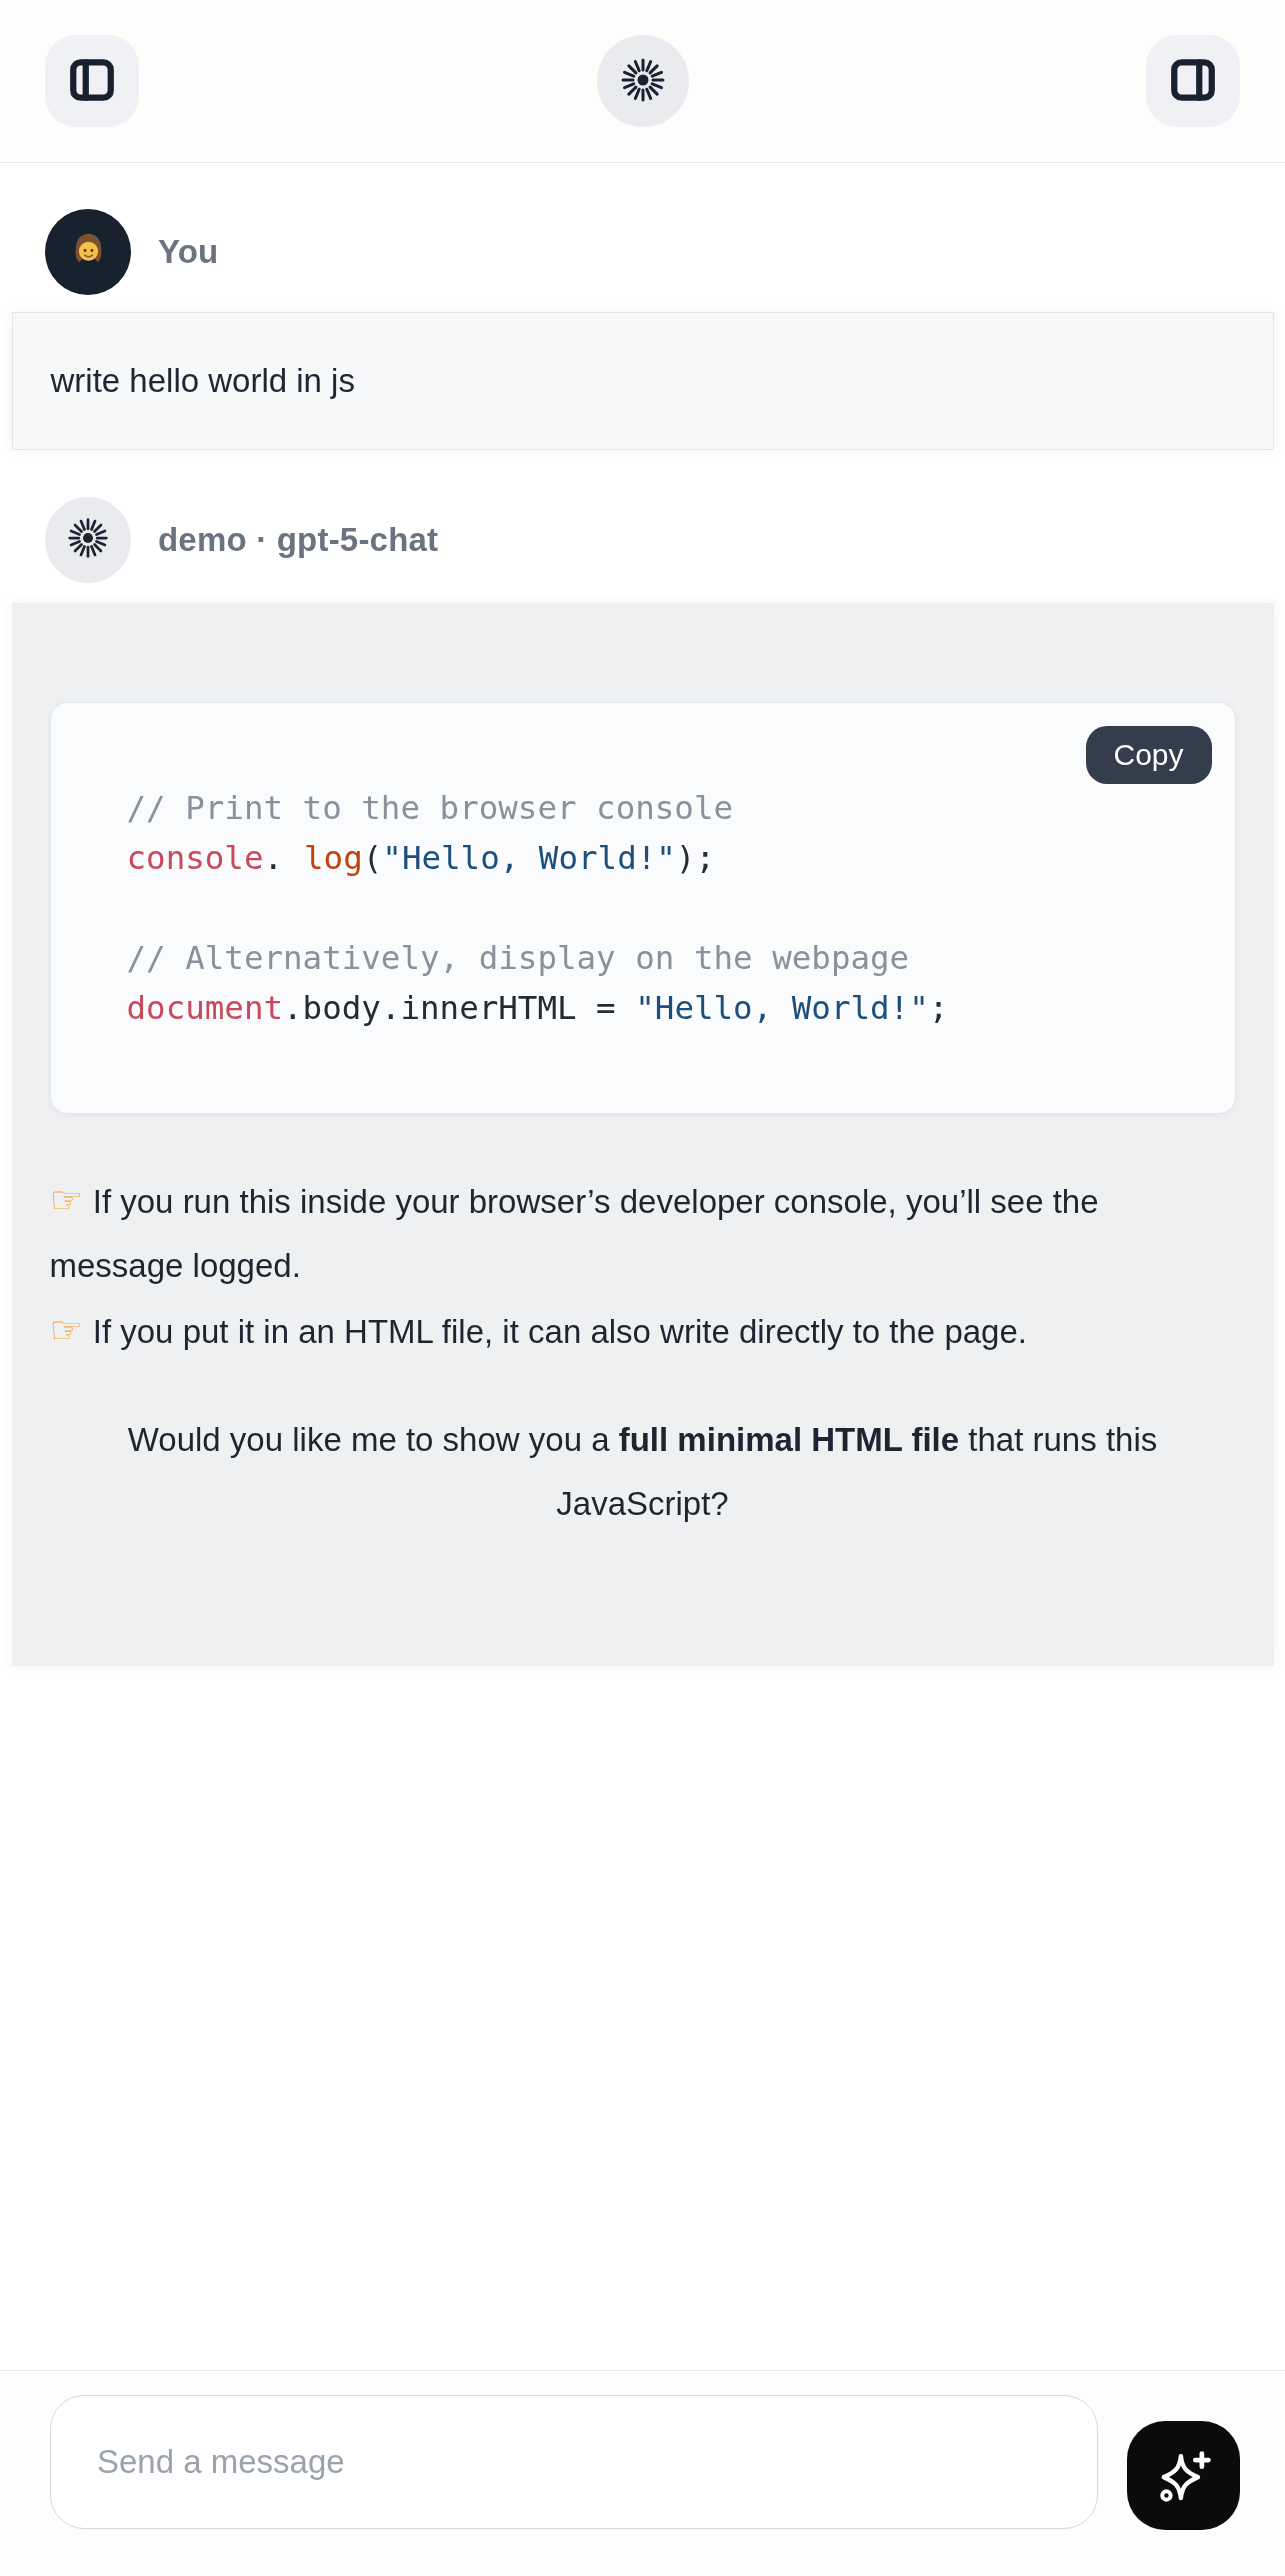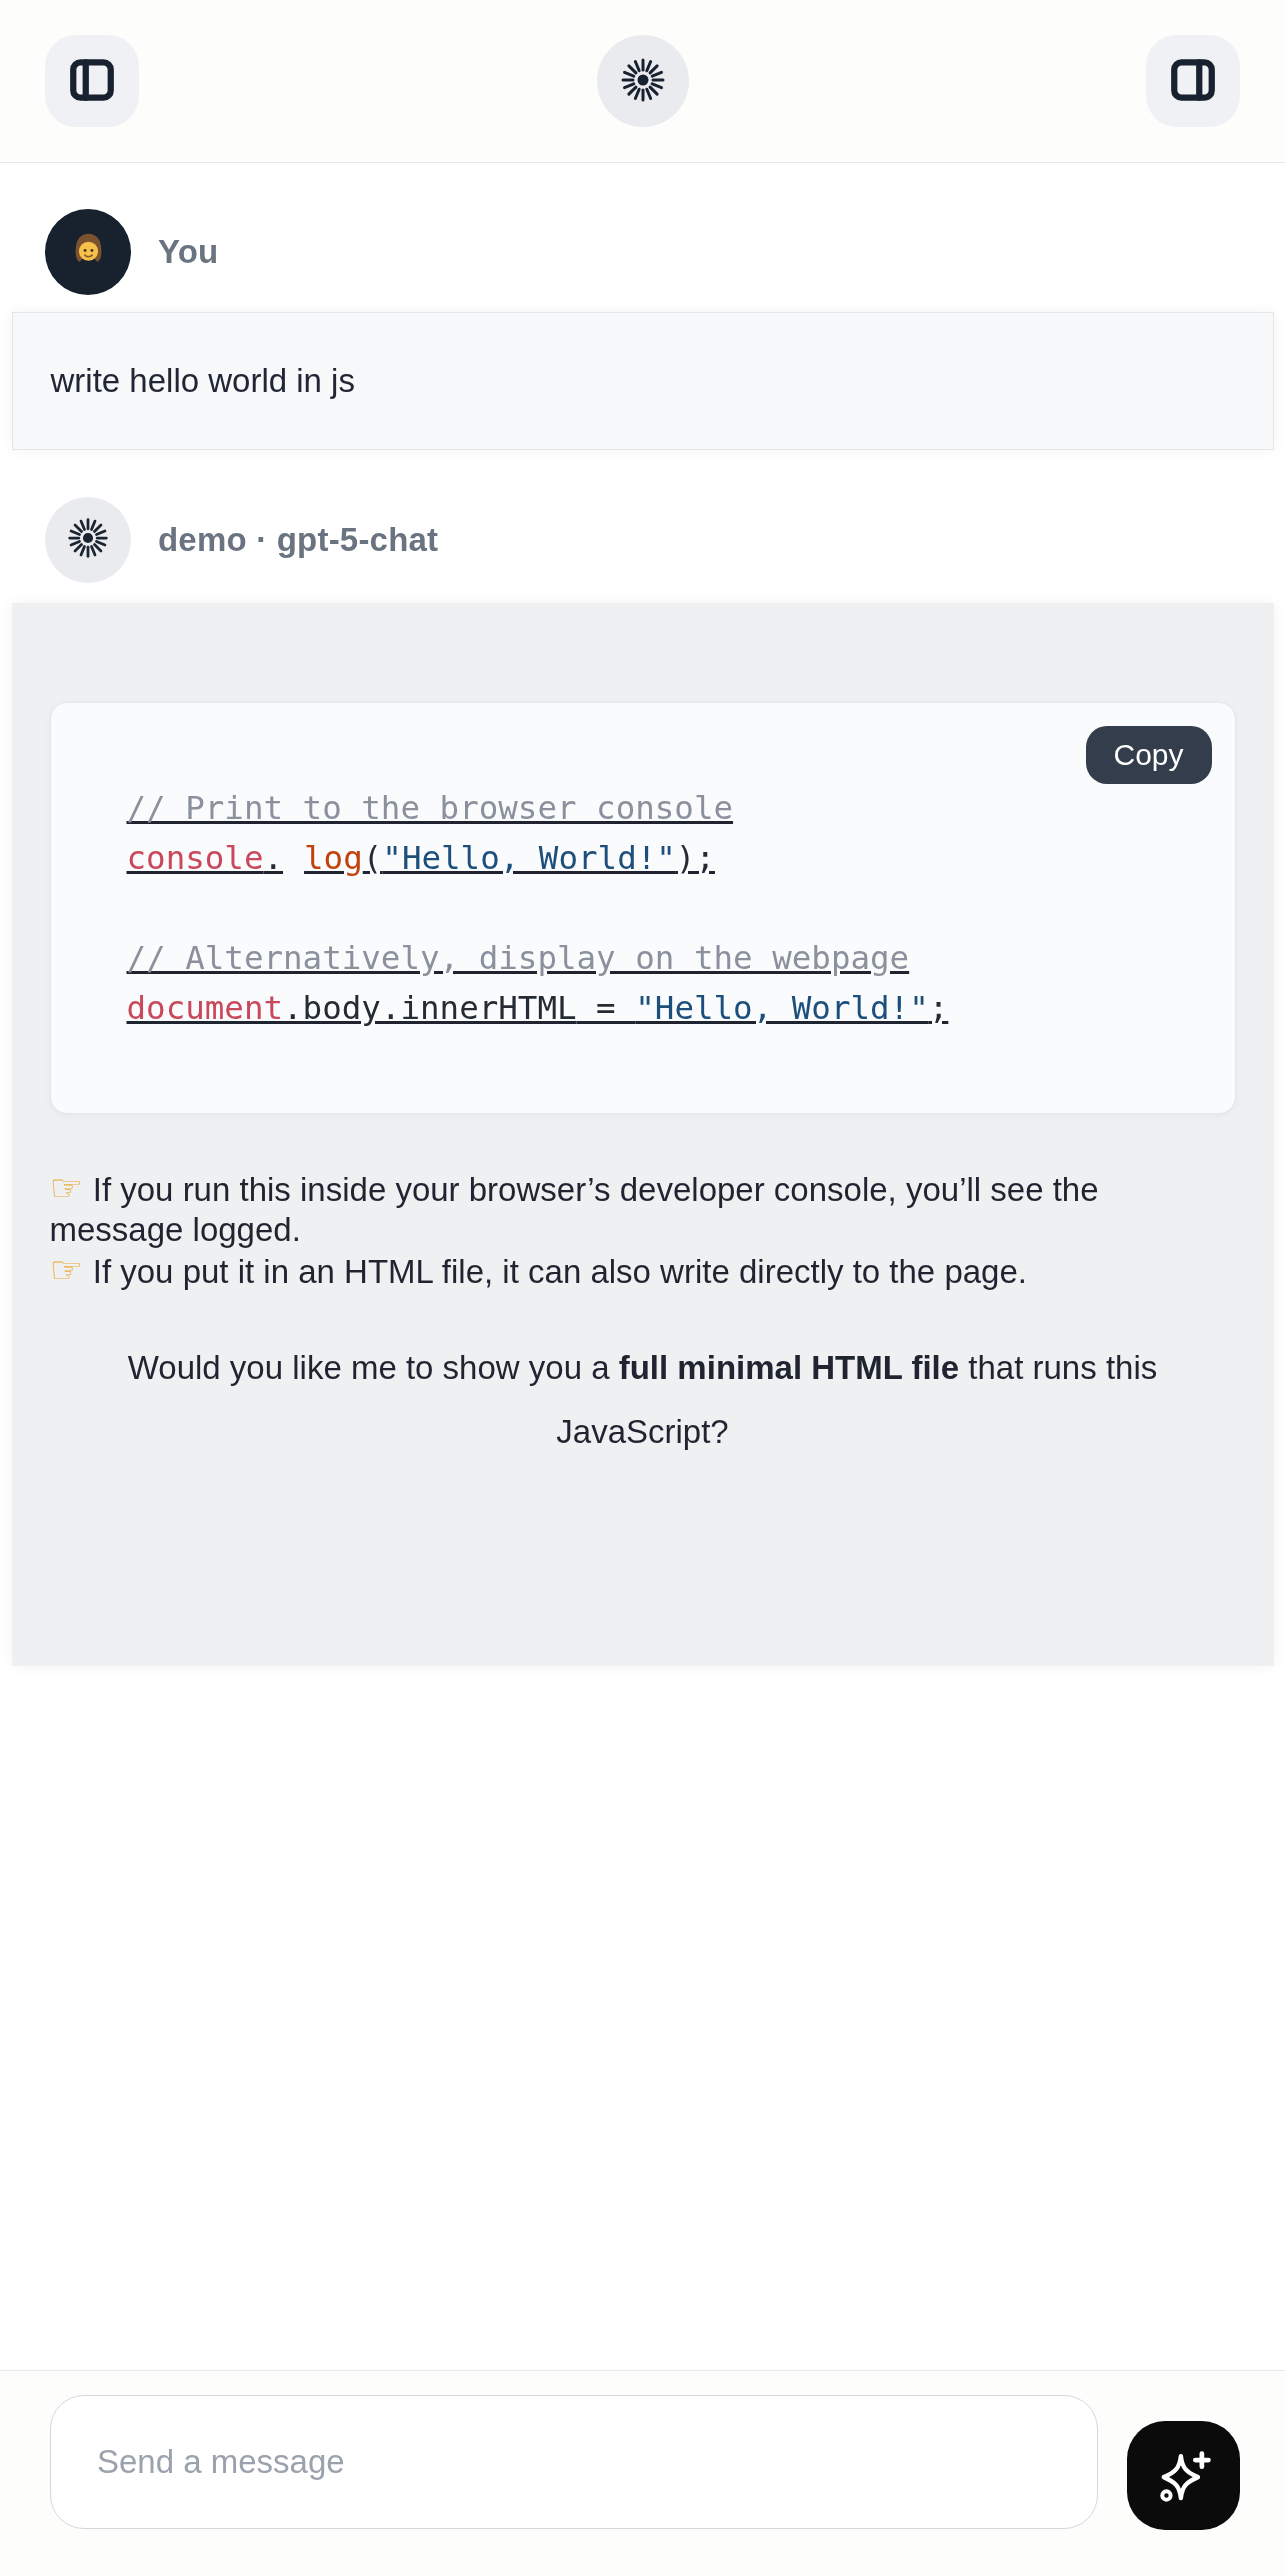--- a/index.html
+++ b/index.html
@@ -70,39 +70,39 @@
     position:relative;
     margin-top:55px;
     background:#fafbfc;
     border:1.9px solid #e3e6ea;
     border-radius:17px;
     box-shadow:0 1.9px 7.6px rgba(15,23,42,.04);
     padding:80px 76px;
     font-family:"DejaVu Sans Mono", monospace;
     font-size:32.5px; line-height:50px;
   }
-  .code-line { white-space:pre; min-height:50px;text-decoration:underline; }
+  .code-line { white-space:pre; min-height:50px; }
   .tok-comment { color:#8a919d; }
   .tok-red     { color:#c9485b; }
   .tok-fn      { color:#c2410c;margin-left:21px; }
   .tok-str     { color:#1d4f7c; }
   .tok-plain   { color:#252b33; }
 
   .copy-btn {
     position:absolute; top:23px; right:23px;
     width:126px; height:58px;
     background:#343d4c; color:#ffffff;
     border:none; border-radius:21px;
     font-family:"Liberation Sans", sans-serif;
     font-size:30px;
     display:flex; align-items:center; justify-content:center;
     cursor:pointer;
   }
 
-  .md-tips { margin-top:54px; line-height:40px; }
+  .md-tips { margin-top:54px; line-height:64px; }
   .pointer-emoji {
     font-family:"DejaVu Sans", sans-serif;
     color:#eaa93d; font-size:38px;
   }
   .md-question { margin-top:44px; line-height:64px;text-align:center; }
 
   
   .footer {
     position:absolute; left:0; right:0; top:2370px; height:206px;
     background:#fdfdfc;

